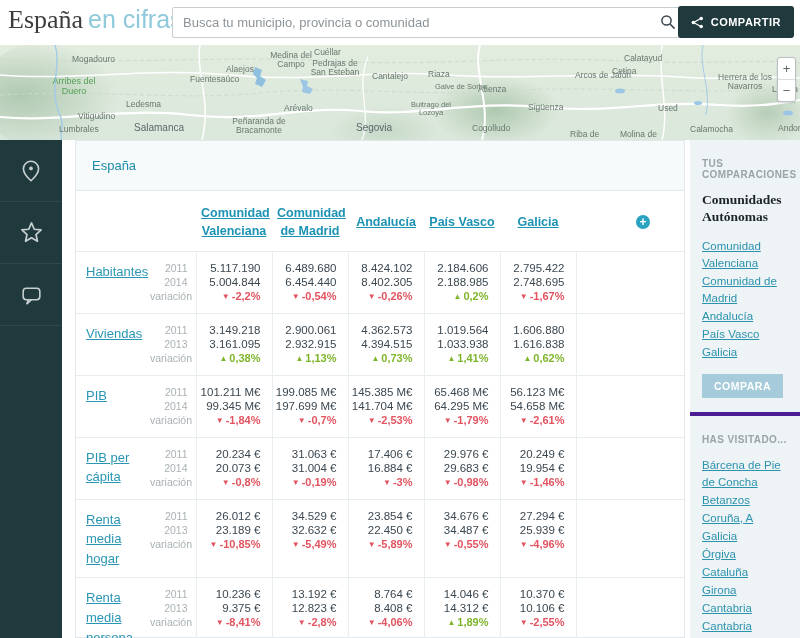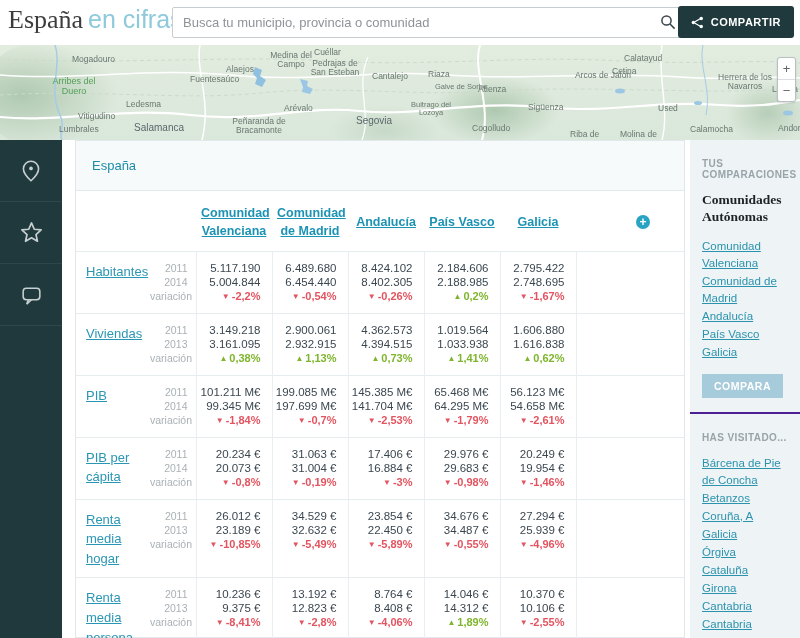--- a/index.html
+++ b/index.html
@@ -66,21 +66,21 @@
     padding-top:9px; }
   td.val { text-align:right; padding-right:11px; font-size:11.5px; color:#3b4750; line-height:14px;
     border-left:1px solid #e9eef1; padding-top:9px; }
   td.gutter-cell { border-left:1px solid #e9eef1; }
   .var { font-weight:bold; font-size:11px; }
   .var .arr { font-size:8px; margin-right:2px; position:relative; top:-1px; }
   .var.bad { color:#e25460; } .var.good { color:#7fb52c; }
 
   
   .side { position:absolute; left:690px; top:140px; width:110px; height:498px; background:#eef3f5; }
-  .side .sec { padding:18px 10px 14px 12px; border-bottom:2px solid #4c1d95; }
+  .side .sec { padding:18px 10px 14px 12px; border-bottom:4px solid #4c1d95; }
   .side h4 { font-size:10px; color:#99a4a9; letter-spacing:.4px; font-weight:bold; margin-bottom:12px; }
   .side .group { font-family:"Liberation Serif",serif; font-size:13.5px; font-weight:bold;
     color:#1d2426; line-height:1.25; margin-bottom:12px; }
   .side a { display:block; color:#2b93ae; font-size:11.5px; text-decoration:underline;
     line-height:17px; margin-bottom:1px; }
   .comparebtn { margin-top:12px; background:#a6cbda; color:#fff; border:none; border-radius:0;
     font-size:10.5px; font-weight:bold; letter-spacing:.5px; padding:6px 12px; cursor:pointer;
     font-family:inherit; }
 </style>
 </head>
@@ -140,21 +140,21 @@
         <span class="maplabel" style="left: 44px; top: 80px; margin-left: 15px;">Lumbrales</span>
         <span class="maplabel" style="left: 126px; top: 55px;">Ledesma</span>
         <span class="maplabel big" style="left: 134px; top: 77px;">Salamanca</span>
         <span class="maplabel wrap" style="left: 230px; top: 72px;">Peñaranda de Bracamonte</span>
         <span class="maplabel" style="left: 190px; top: 30px;">Fuentesaúco</span>
         <span class="maplabel" style="left: 226px; top: 20px;">Alaejos</span>
         <span class="maplabel wrap" style="left: 262px; top: 6px;">Medina del Campo</span>
         <span class="maplabel wrap" style="left: 306px; top: 14px;">Pedrajas de San Esteban</span>
         <span class="maplabel" style="left: 314px; top: 3px;">Cuéllar</span>
         <span class="maplabel" style="left: 284px; top: 59px;">Arévalo</span>
-        <span class="maplabel big" style="left: 356px; top: 70px;">Segovia</span>
+        <span class="maplabel big" style="left: 356px; top: 77px;">Segovia</span>
         <span class="maplabel" style="left: 372px; top: 27px;">Cantalejo</span>
         <span class="maplabel" style="left: 428px; top: 25px;">Riaza</span>
         <span class="maplabel sm wrap" style="left: 432px; top: 38px;">Galve de Sorbe</span>
         <span class="maplabel" style="left: 478px; top: 40px;">Atienza</span>
         <span class="maplabel sm wrap" style="left: 402px; top: 56px;">Buitrago del Lozoya</span>
         <span class="maplabel" style="left: 472px; top: 79px;">Cogolludo</span>
         <span class="maplabel" style="left: 528px; top: 58px;">Sigüenza</span>
         <span class="maplabel wrap" style="left: 574px; top: 26px;">Arcos de Jalón</span>
         <span class="maplabel" style="left: 612px; top: 22px;">Cetina</span>
         <span class="maplabel" style="left: 624px; top: 9px;">Calatayud</span>

